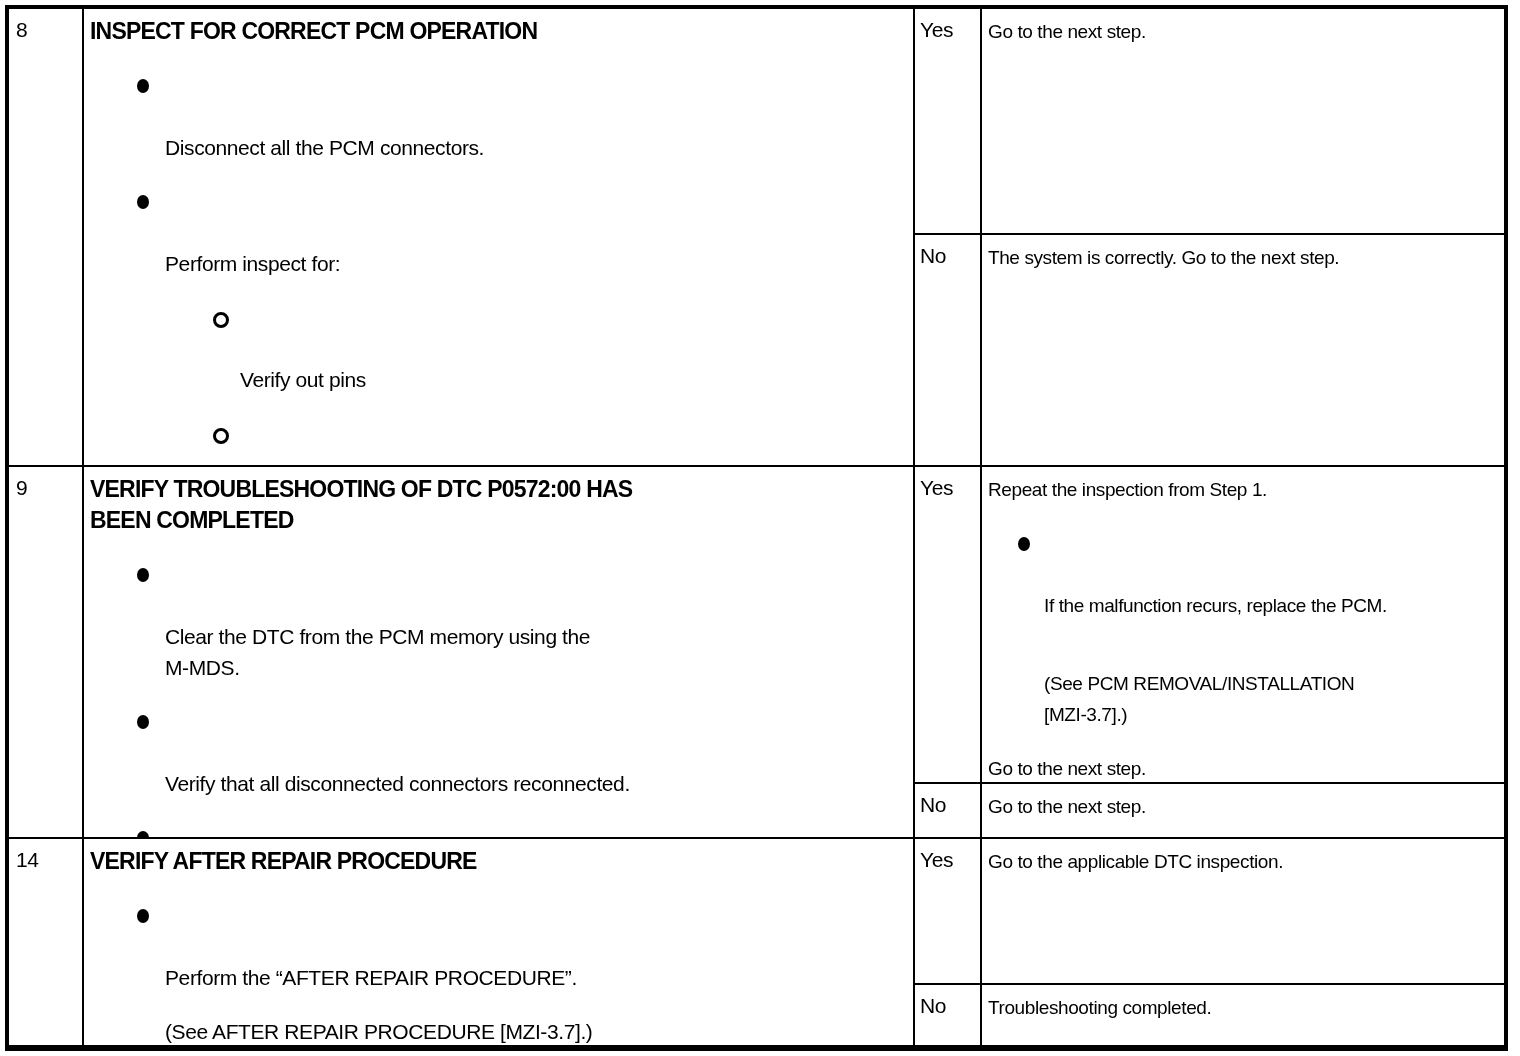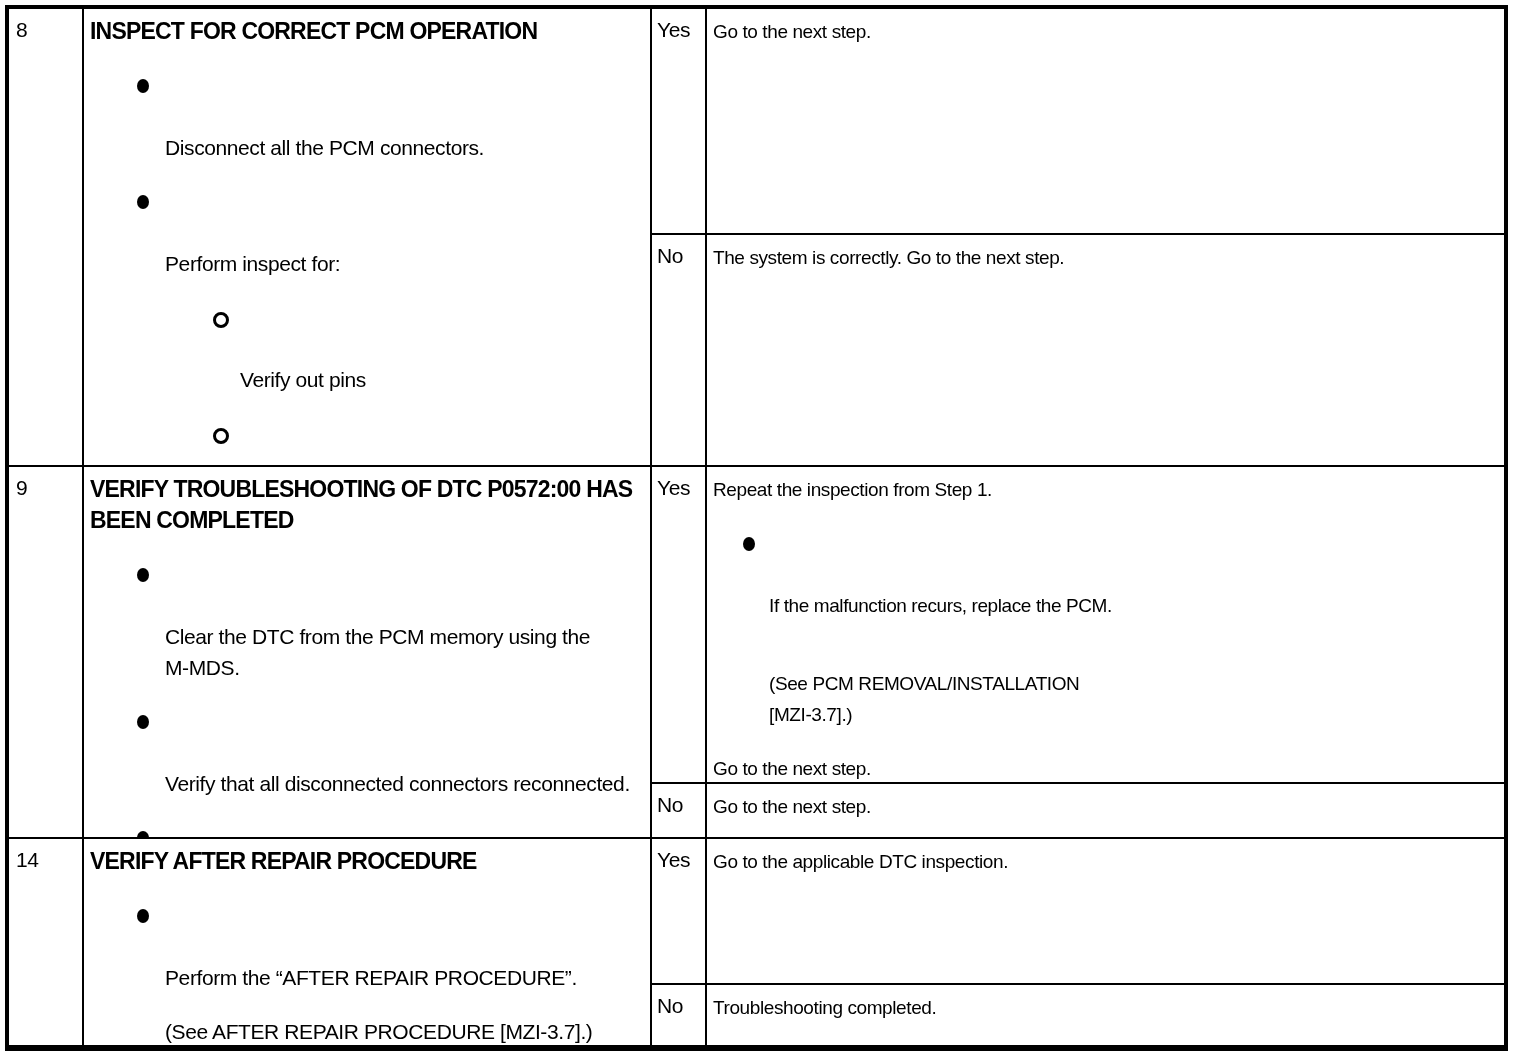--- a/index.html
+++ b/index.html
@@ -17,32 +17,32 @@
   .trow.r8{height:458px;}
   .trow.r9{height:372px;}
   .trow.r10{flex:1;border-bottom:none;}
 
   .cell{box-sizing:border-box;overflow:hidden;}
   .step-cell{
     width:75px;border-right:2px solid #000;
     padding:8px 2px 0 7px;font-size:21px;line-height:26px;letter-spacing:-0.4px;
   }
   .insp-cell{
-    width:568px;border-right:2px solid #000;
+    width:831px;border-right:2px solid #000;
     padding:7px 10px 16px 6px;font-size:21px;line-height:31px;letter-spacing:-0.4px;
   }
   .action-group{flex:1;display:flex;flex-direction:column;min-width:0;}
   .subrow{display:flex;box-sizing:border-box;overflow:hidden;}
   .subrow.yes{border-bottom:2px solid #000;}
   .r8 .subrow.yes{height:226px;}
   .r9 .subrow.yes{height:317px;}
   .r10 .subrow.yes{height:146px;}
   .subrow.no{flex:1;}
   .yn-cell{
-    width:55px;border-right:2px solid #000;
+    width:67px;border-right:2px solid #000;
     padding:8px 0 0 5px;font-size:21px;line-height:26px;letter-spacing:-0.4px;
   }
   .act-cell{
     flex:1;min-width:0;
     padding:7px 8px 0 6px;font-size:19px;line-height:31px;letter-spacing:-0.4px;
   }
 
   .title{
     font-weight:bold;font-size:23px;line-height:31px;letter-spacing:-0.8px;
     white-space:pre-line;

